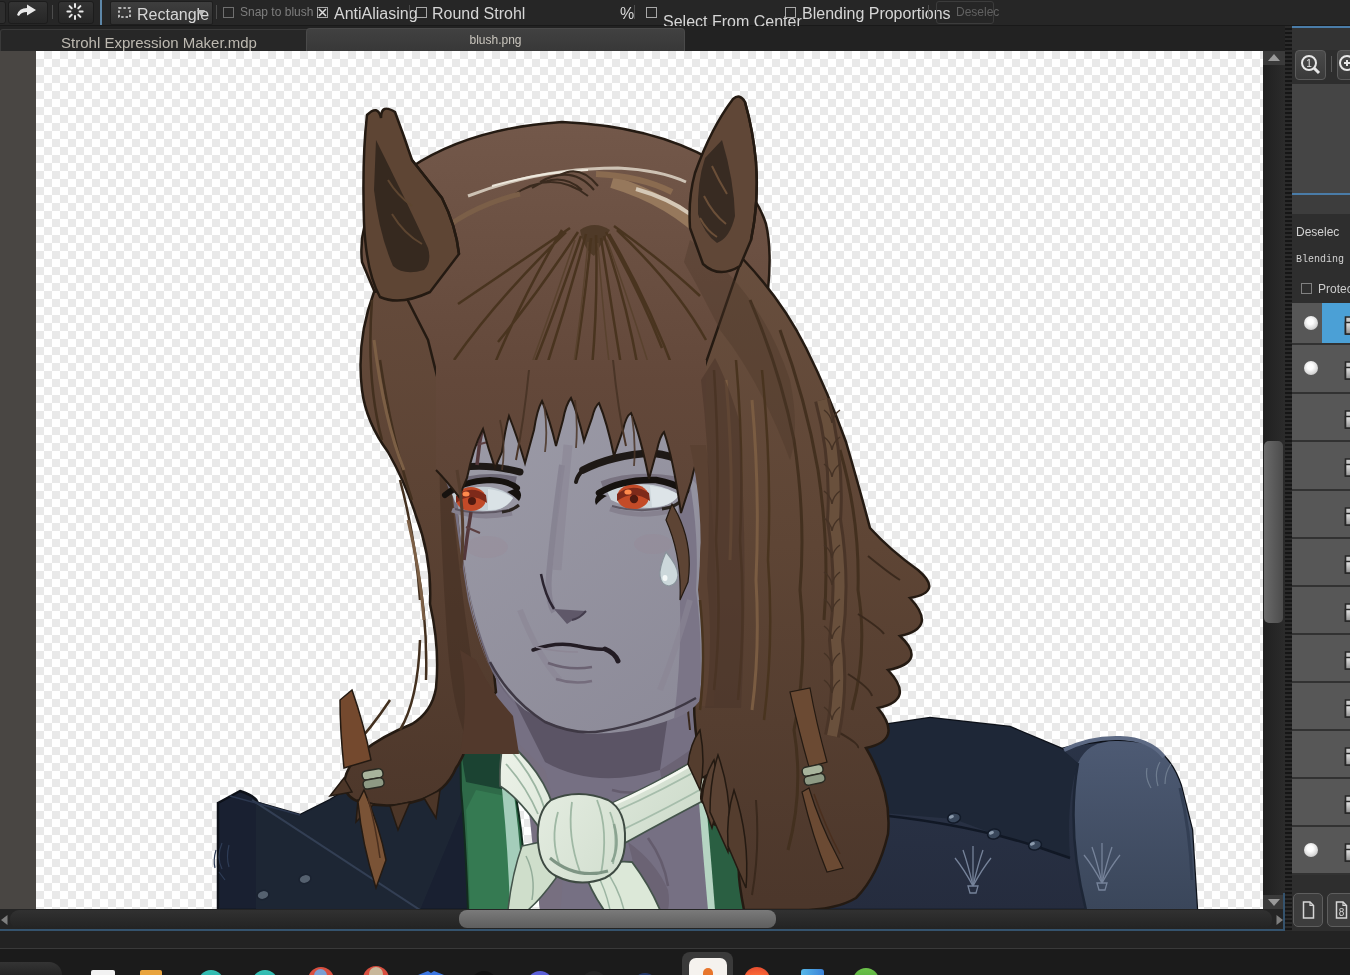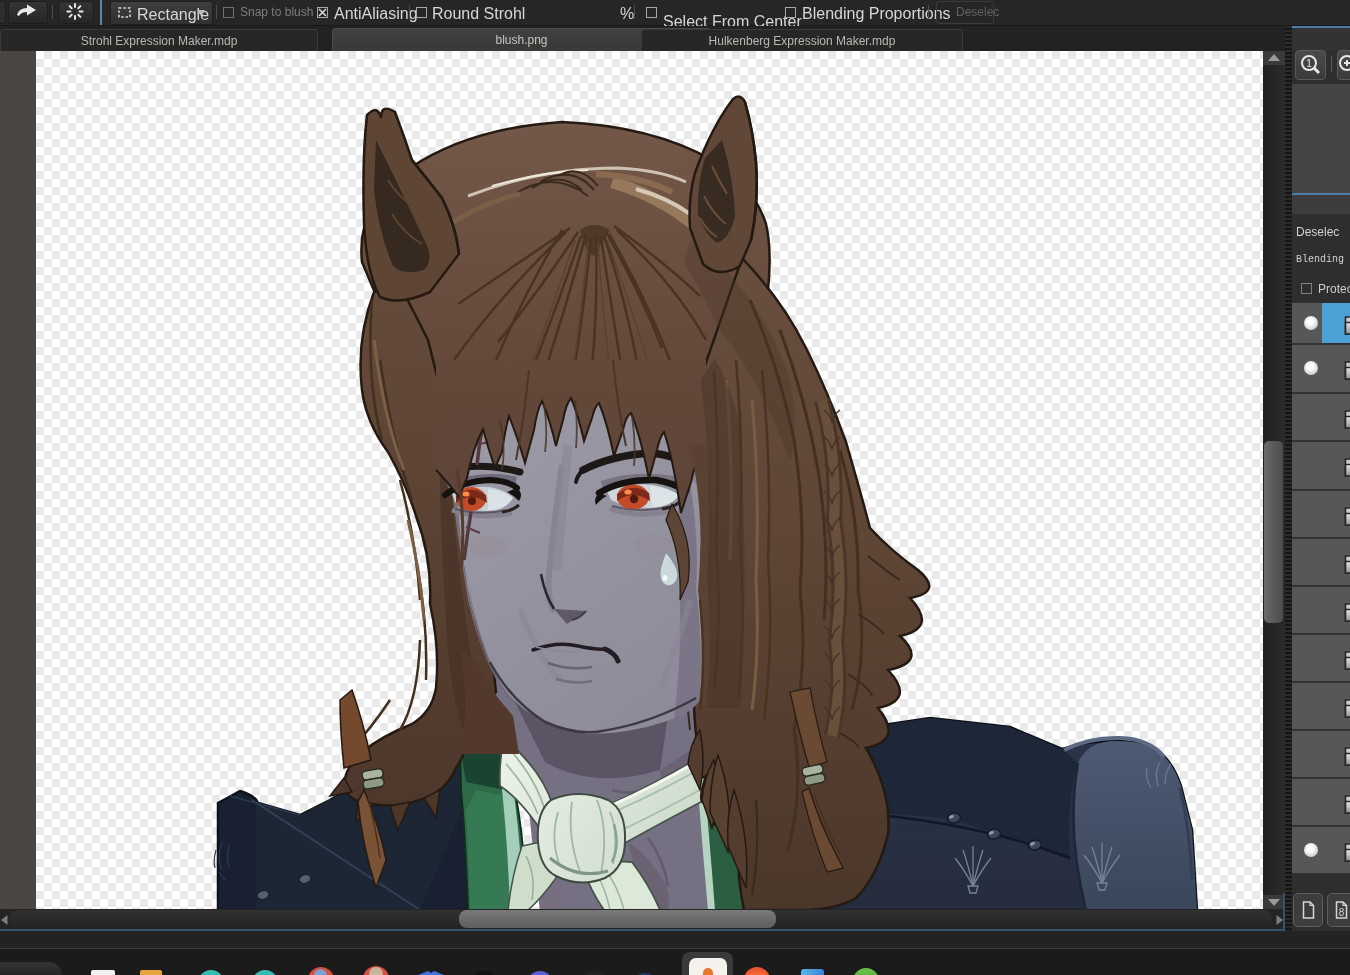--- a/index.html
+++ b/index.html
@@ -60,27 +60,24 @@
  <span class="ab lbl" style="left:663px;top:5px;margin-top:8px;">Select From Center</span>
  <span class="ck ab" style="left:785px;top:7px;"></span>
  <span class="ab lbl" style="left:802px;top:5px;">Blending Proportions</span>
  <div class="ab" style="left:928px;top:5px;width:1px;height:14px;background:#4c4c4c;"></div>
  <div class="ab" style="left:936px;top:1px;width:56px;height:21px;border:1px solid #3c3c3c;border-radius:3px;">
    <span class="ab" style="left:19px;top:3px;font-size:12px;color:#616161;">Deselec</span>
  </div>
 </div>
 <div class="ab" style="left:0;top:26px;width:1350px;height:25px;background:#222222;">
  <div class="ab" style="left:0;top:3px;width:318px;height:22px;background:#272727;border:1px solid #3a3a3a;border-bottom:none;border-radius:3px 3px 0 0;box-sizing:border-box;">
-   <div style="text-align:center;margin-top:4px;font-size:12px;color:#bdb9b1;">Strohl Expression Maker.mdp</div>
- </div>
- <div class="ab" style="left:332px;top:2px;width:379px;height:23px;background:linear-gradient(#414141,#383838);border:1px solid #4a4a4a;border-bottom:none;border-radius:4px 4px 0 0;box-sizing:border-box;">
+   <div style="text-align:center;margin-top:4px;font-size:15px;color:#bdb9b1;">Strohl Expression Maker.mdp</div>
+ </div>
+ <div class="ab" style="left:306px;top:2px;width:379px;height:23px;background:linear-gradient(#414141,#383838);border:1px solid #4a4a4a;border-bottom:none;border-radius:4px 4px 0 0;box-sizing:border-box;">
    <div style="text-align:center;margin-top:4px;font-size:12px;color:#c9c5bd;">blush.png</div>
- </div>
- <div class="ab" style="left:641px;top:3px;width:322px;height:22px;background:#272727;border:1px solid #3a3a3a;border-bottom:none;border-radius:3px 3px 0 0;box-sizing:border-box;">
-   <div style="text-align:center;margin-top:4px;font-size:12px;color:#bdb9b1;">Hulkenberg Expression Maker.mdp</div>
  </div>
 </div>
 <div class="ab" style="left:0;top:51px;width:36px;height:858px;background:#494643;"></div>
 <div class="ab" style="left:36px;top:51px;width:1227px;height:858px;
 background:#fff conic-gradient(#e9e9e9 25%,#ffffff 0 50%,#e9e9e9 0 75%,#ffffff 0) 0 0/16px 16px;">
 <svg class="ab" style="left:0;top:0;" width="1227" height="858" viewBox="36 51 1227 858">
       <defs>
 <linearGradient id="skin" gradientUnits="userSpaceOnUse" x1="450" y1="370" x2="720" y2="740">
  <stop offset="0" stop-color="#9d9ca8"></stop>
           <stop offset="1" stop-color="#8b8997"></stop>

